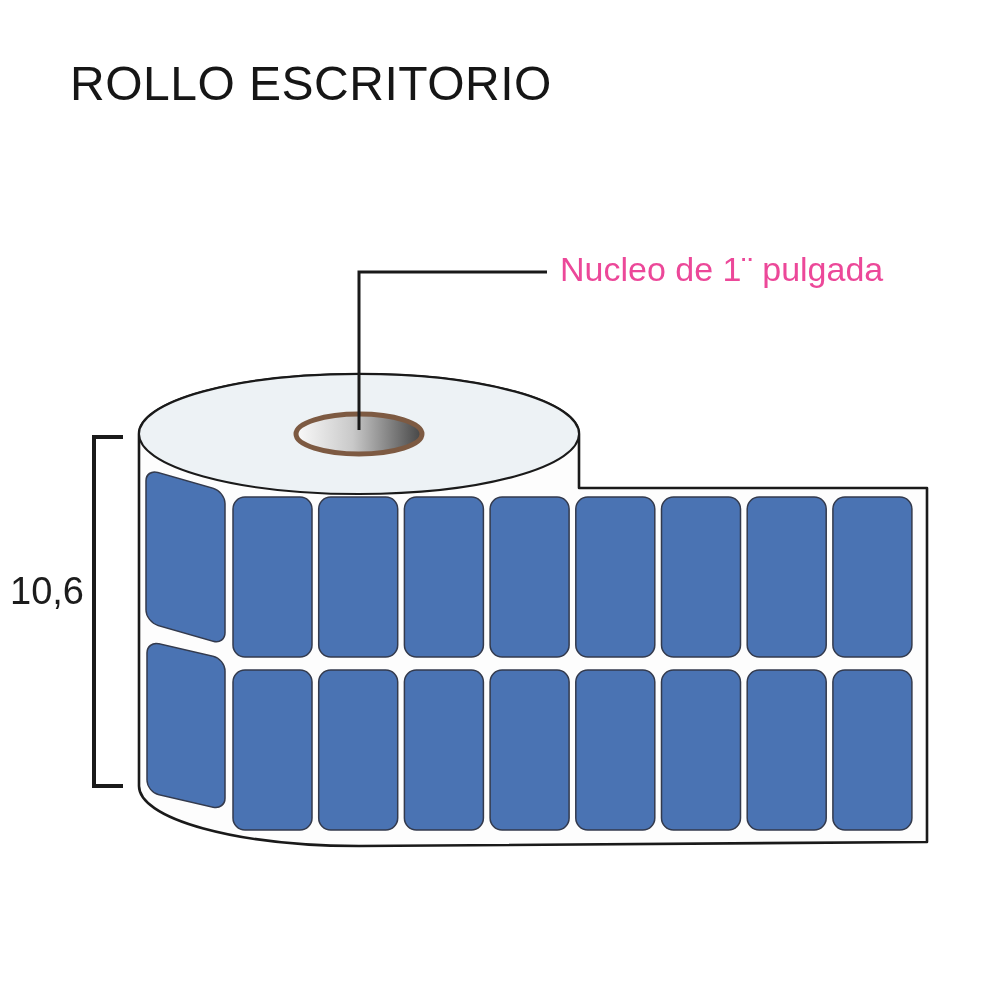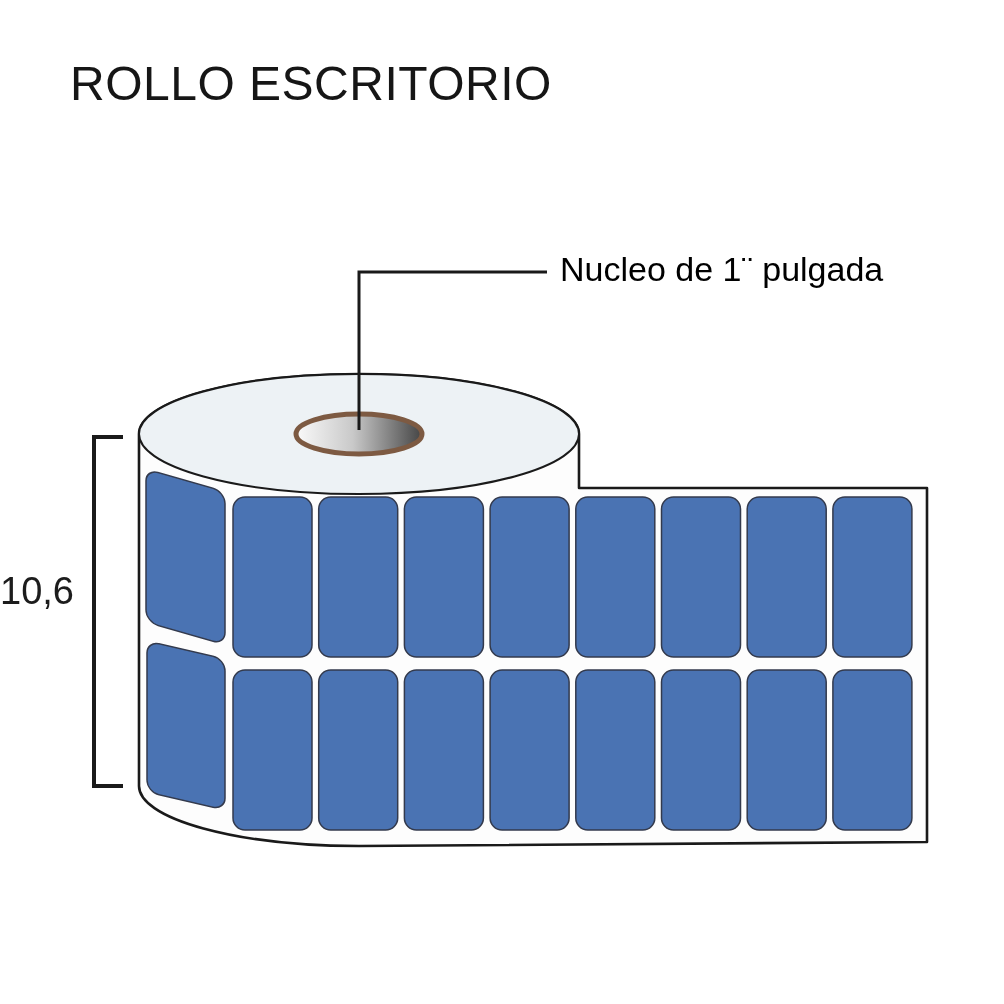--- a/index.html
+++ b/index.html
@@ -18,27 +18,28 @@
     font-size: 48px;
     font-weight: normal;
     letter-spacing: 0.5px;
     color: #161616;
     white-space: nowrap;
   }
   .core-annotation {
     position: absolute;
     left: 560px; top: 250px;
     font-size: 34px;
-    color: #000000;
+    color: #ec4899;
     white-space: nowrap;
   }
   .dim-annotation {
     position: absolute;
     left: 0px; top: 566px;
     width: 94px;
+    text-align: center;
     font-size: 38px;
     line-height: 1.32;
     color: #1c1c1c;
   }
   svg.diagram { position: absolute; left: 0; top: 0; }
 </style>
 </head>
 <body>
 
 <div class="page">

